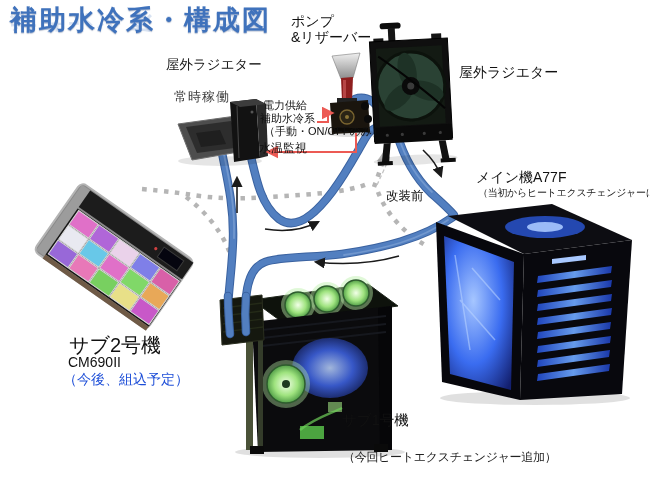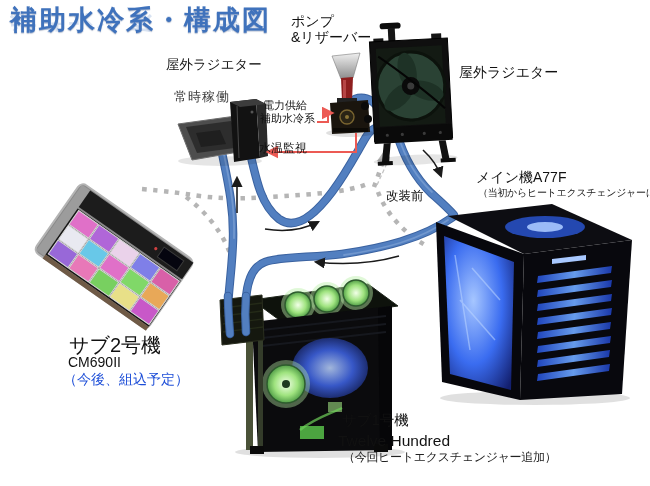--- a/index.html
+++ b/index.html
@@ -278,28 +278,28 @@
     <div>&amp;リザーバー</div>
   </div>
 
   <div class="lbl rad-lbl b">屋外ラジエター</div>
 
   <div class="lbl ctl-1 b">屋外ラジエター</div>
   <div class="lbl ctl-3">常時稼働</div>
 
   <div class="lbl pw1">電力供給</div>
   <div class="lbl pw2">補助水冷系</div>
+  <div class="lbl pw3">（手動・ON/OFFのみ）</div>
 
   <div class="lbl wt">水温監視</div>
   <div class="lbl br">改装前</div>
 
   <div class="lbl main-1 b">メイン機A77F</div>
   <div class="lbl main-2">（当初からヒートエクスチェンジャーにて接続）</div>
 
   <div class="lbl s2-1 b">サブ2号機</div>
   <div class="lbl s2-2 b">CM690II</div>
   <div class="lbl s2-3">（今後、組込予定）</div>
 
   <div class="lbl s1-1 b">サブ1号機</div>
-  <div class="lbl s1-2 b">Twelve Hundred</div>
   <div class="lbl s1-3">（今回ヒートエクスチェンジャー追加）</div>
 
 </div>
 
 </body></html>

